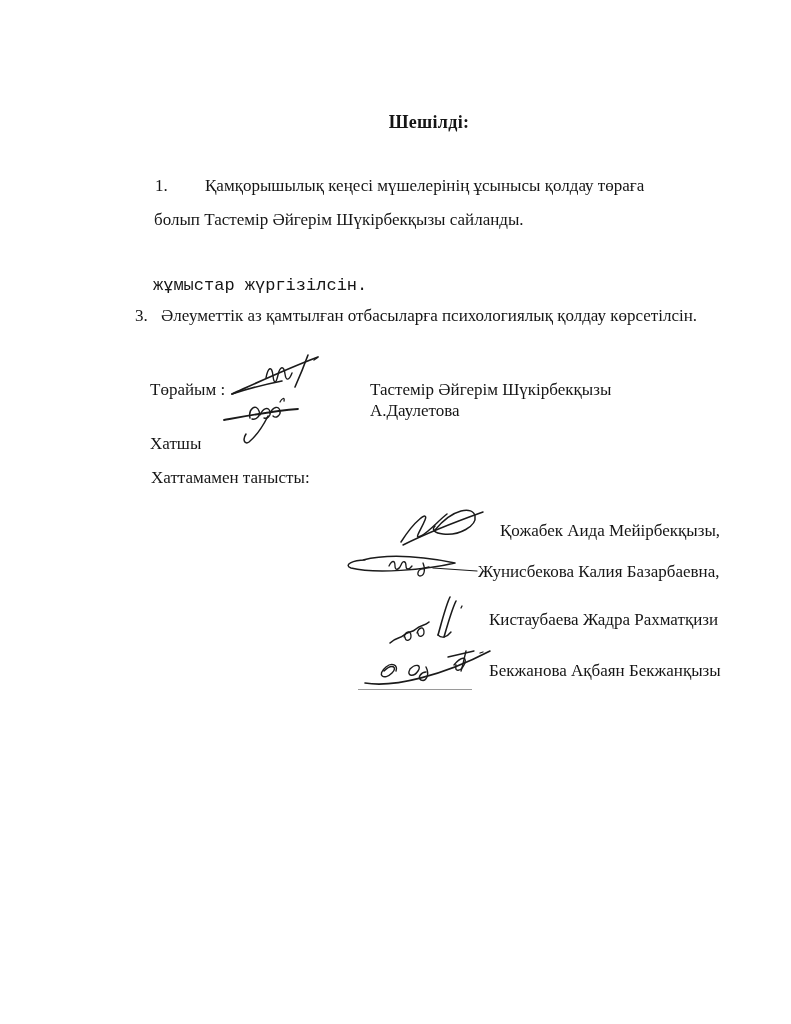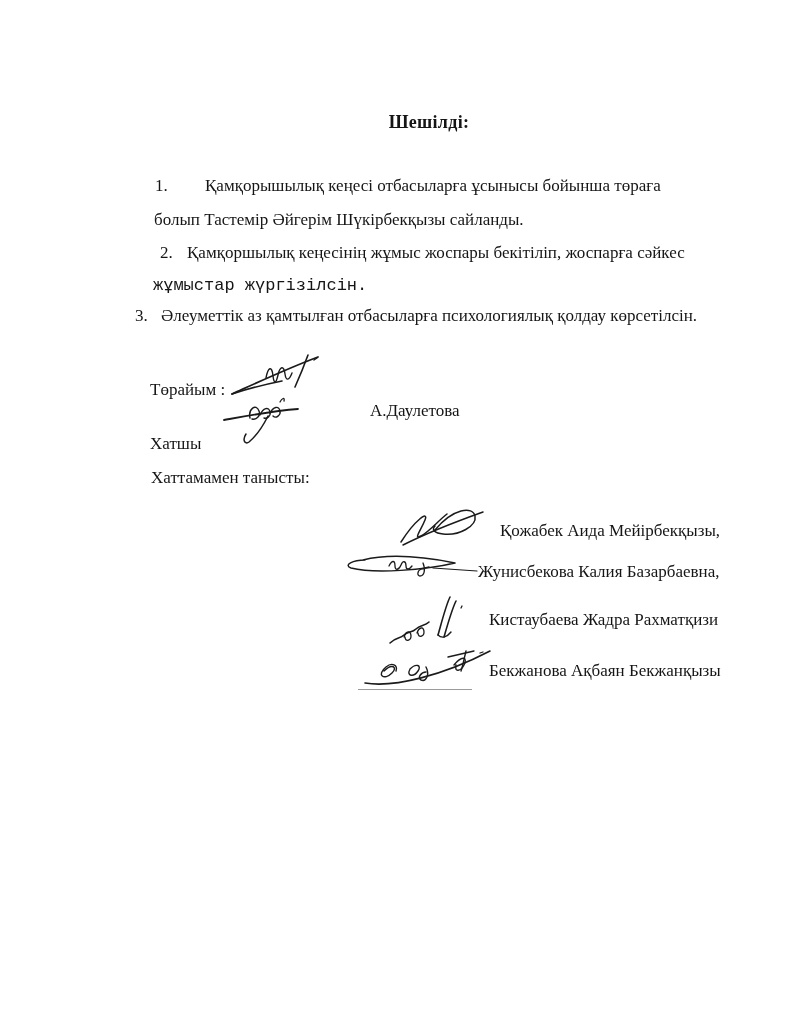--- a/index.html
+++ b/index.html
@@ -47,38 +47,36 @@
   }
 </style>
 </head>
 <body>
 
 <div class="page">
 
   <h1 class="title">Шешілді:</h1>
 
   <div class="abs bodytext" style="left:155px; top:176px;">
-    <span class="num num-w50">1.</span><span>Қамқорышылық кеңесі отбасыларға ұсынысы бойынша төраға</span>
+    <span class="num num-w50">1.</span><span>Қамқорышылық кеңесі мүшелерінің ұсынысы қолдау төраға</span>
   </div>
   <div class="abs bodytext" style="left:154px; top:210px;">
     <span>болып  Тастемір Әйгерім Шүкірбекқызы сайланды.</span>
   </div>
 
-  <div class="abs bodytext" style="left:160px; top:243px;">
-    <span class="num num-w27">2.</span><span>Қамқоршылық кеңесінің жұмыс жоспары бекітіліп, жоспарға сәйкес</span>
-  </div>
   <div class="abs bodytext" style="left:153px; top:276px;font-family:Liberation Mono, monospace;">
     <span>жұмыстар жүргізілсін.</span>
   </div>
 
   <div class="abs bodytext" style="left:135px; top:306px;">
     <span class="num num-w26">3.</span><span>Әлеуметтік аз қамтылған отбасыларға психологиялық қолдау көрсетілсін.</span>
   </div>
 
   <div class="abs bodytext" style="left:150px; top:380px;">Төрайым :</div>
+  <div class="abs bodytext" style="left:370px; top:380px;">Тастемір Әйгерім Шүкірбекқызы</div>
   <div class="abs bodytext" style="left:150px; top:401px;margin-top:33px;">Хатшы</div>
   <div class="abs bodytext" style="left:370px; top:401px;text-align:center;">А.Даулетова</div>
 
   <svg class="sig" style="left:228px; top:352px;" width="105" height="55" viewBox="0 0 105 55">
     <path d="M4,42 C24,33 58,17 90,5" stroke-width="1.8"></path>
     <path d="M4,42 C16,38 34,33 54,29" stroke-width="1.6"></path>
     <path d="M38,26 c2,-11 6,-13 7,-2 c1,8 3,8 5,-1 c2,-9 6,-10 7,-1 c1,7 4,7 7,-1" stroke-width="1.4"></path>
     <path d="M80,3 C76,14 71,26 67,35" stroke-width="1.6"></path>
     <path d="M86,8 l3,-2" stroke-width="1.4"></path>
   </svg>

